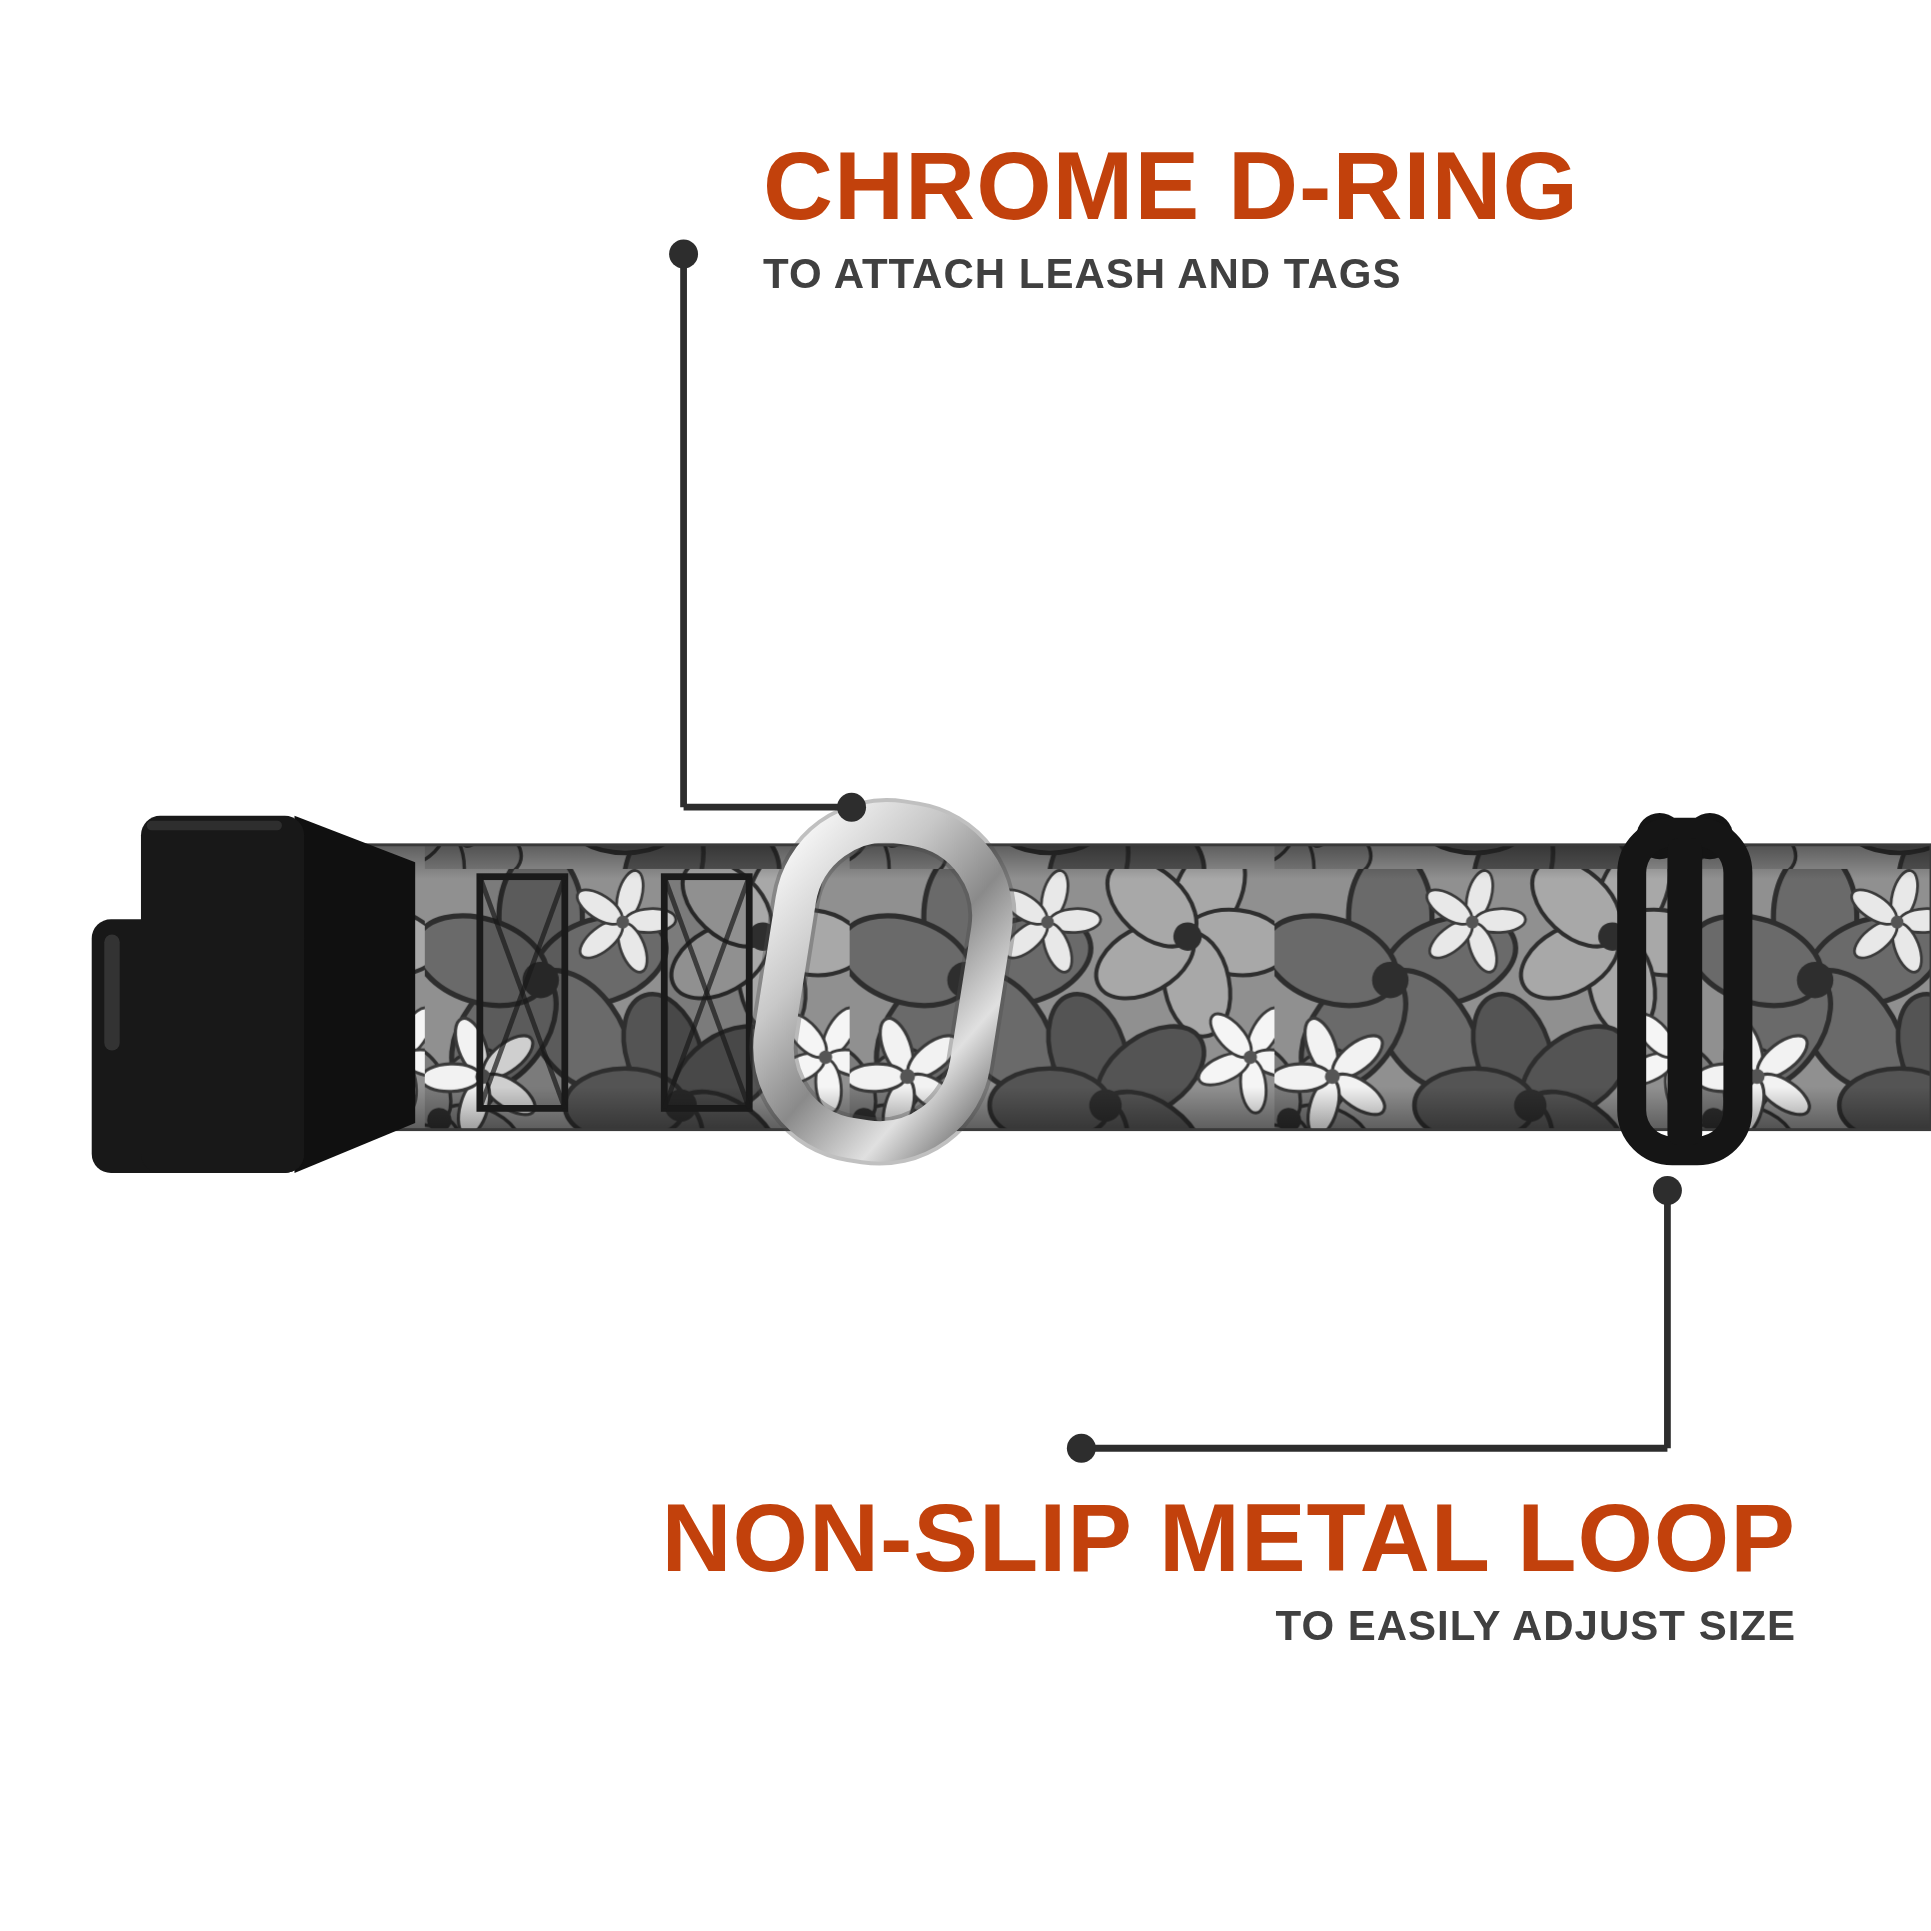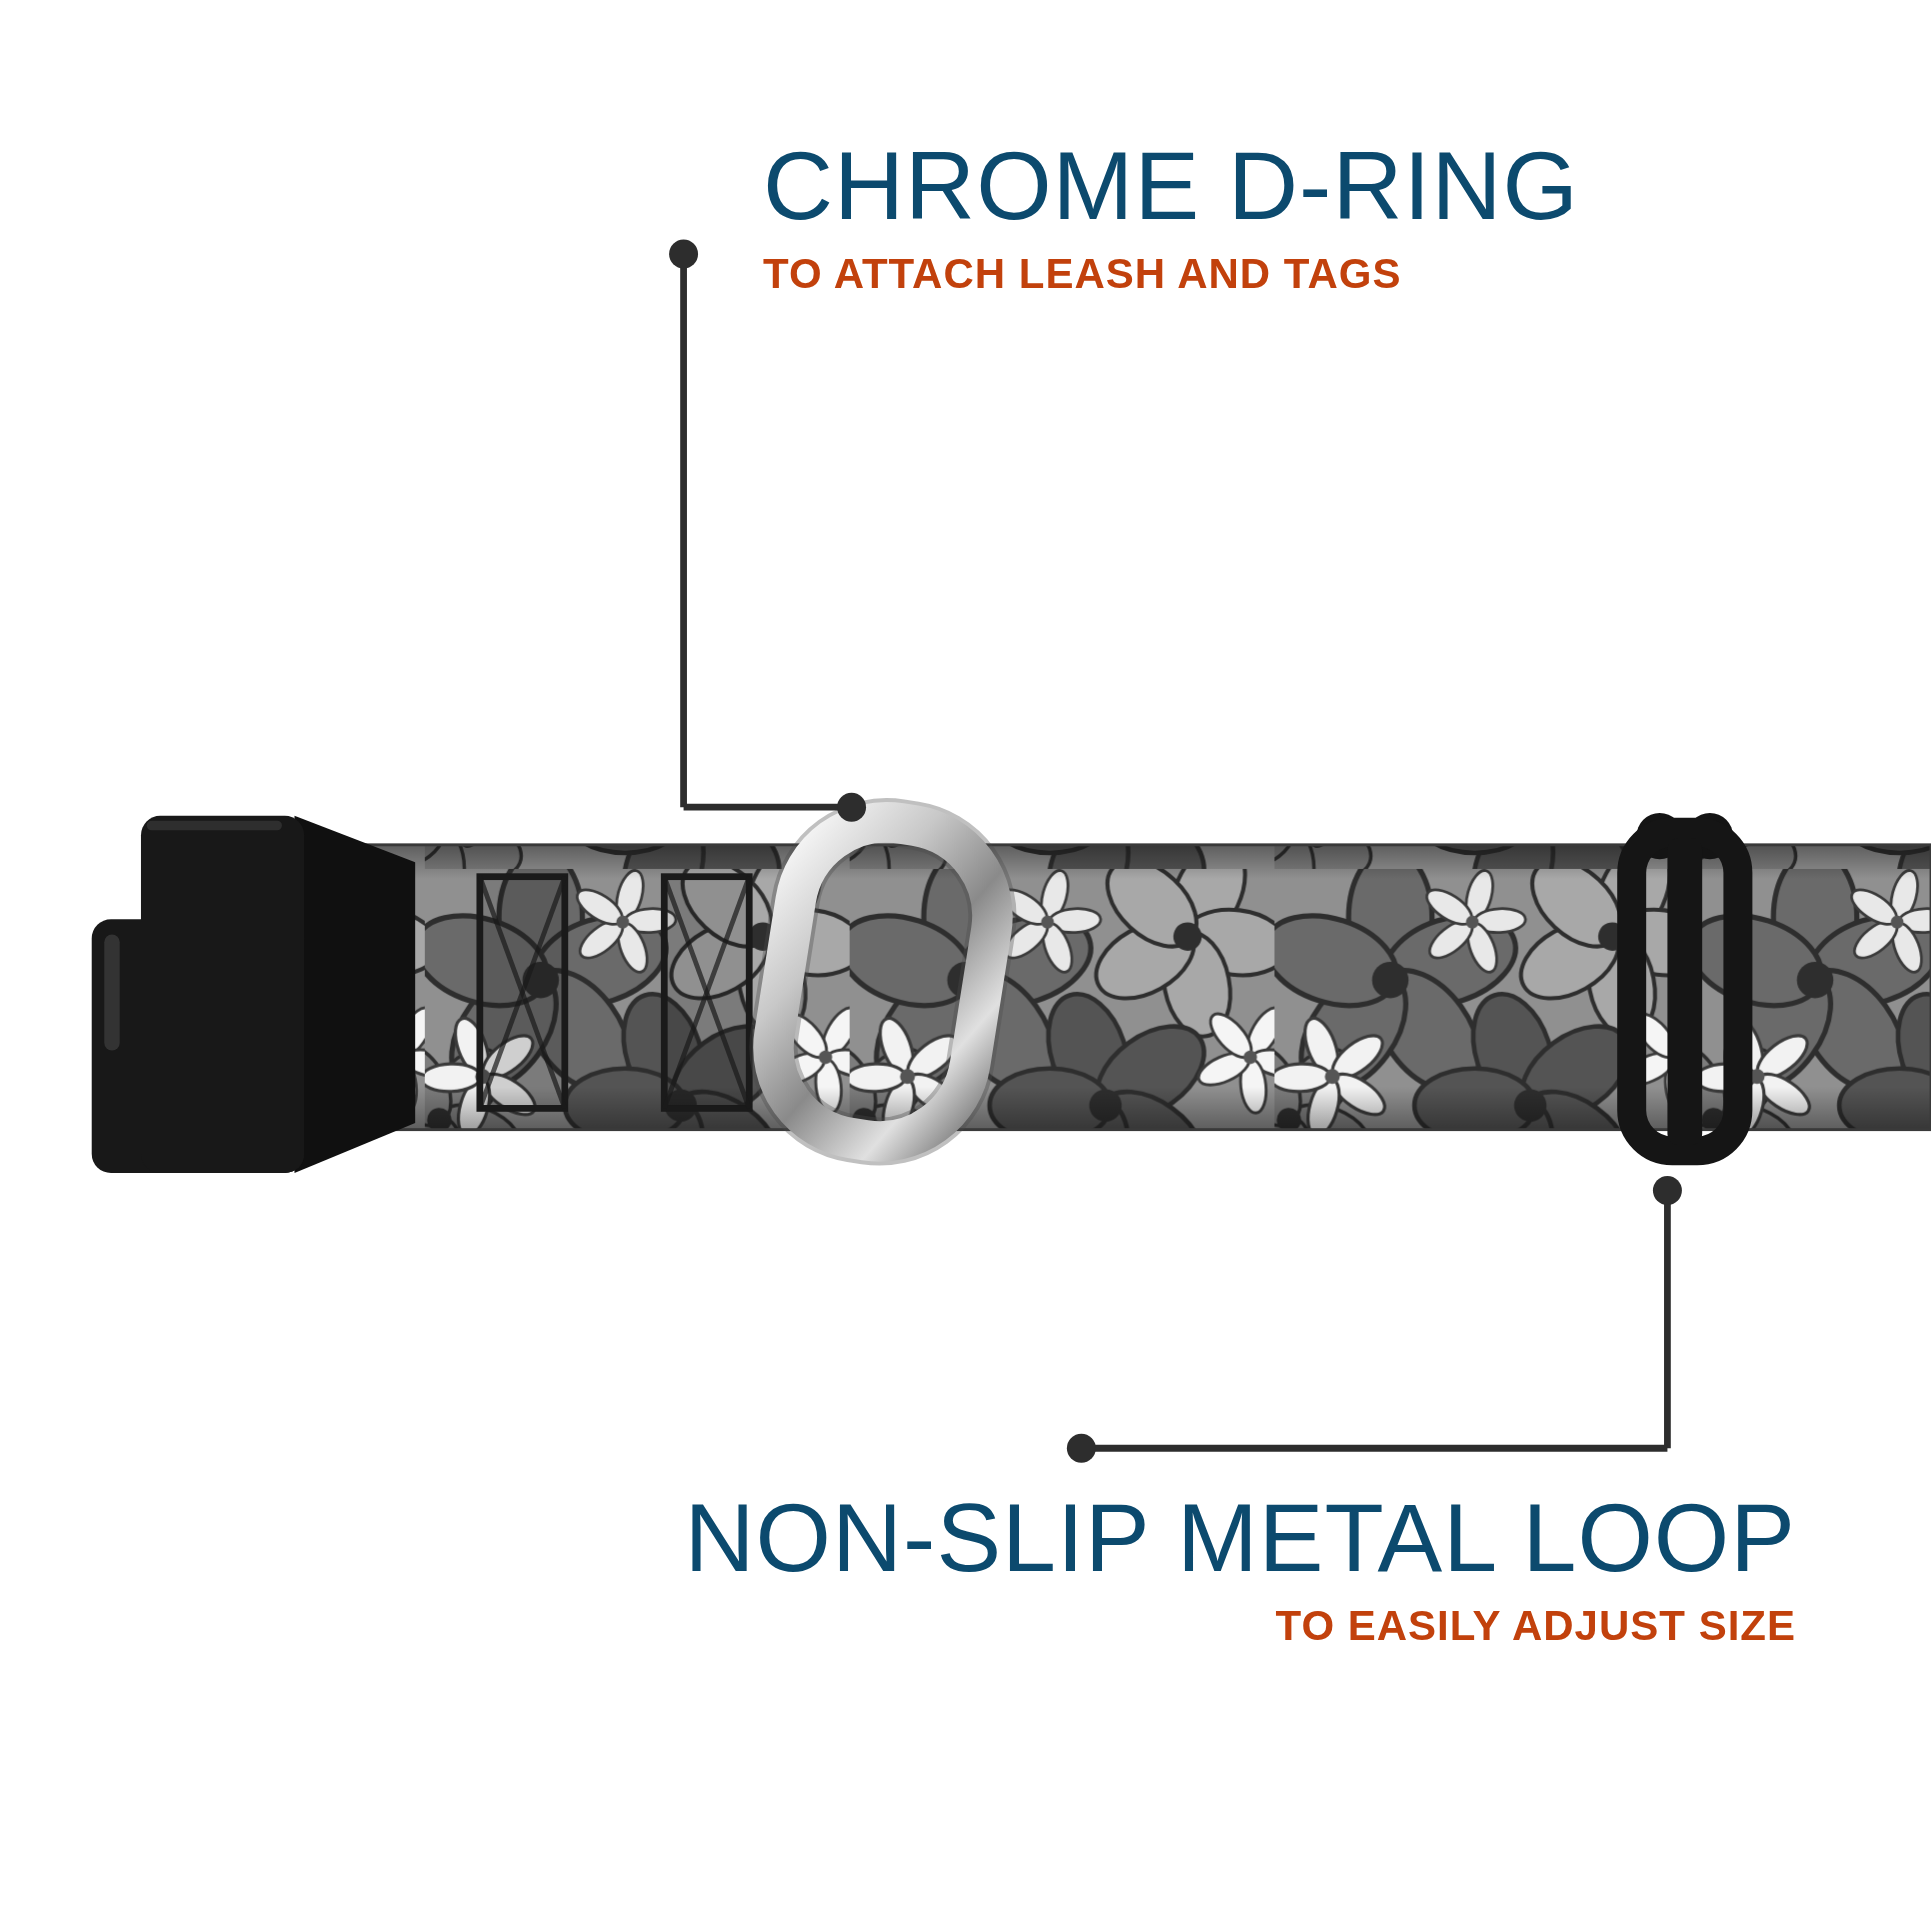--- a/index.html
+++ b/index.html
@@ -9,29 +9,29 @@
     font-family:"Liberation Sans", sans-serif;
     overflow:hidden;
     position:relative;
   }
   .page{position:absolute;inset:0;width:1931px;height:1931px;}
   .art{position:absolute;left:0;top:0;width:1931px;height:1931px;display:block;}
   .ann{position:absolute;}
   .ann-top{left:763px;top:135px;width:1062px;}
   .ann-bottom{left:541px;top:1487px;width:1255px;text-align:right;}
   .ann .title{
-    color:#0c4a6e;
+    color:#c2410c;
     font-size:97px;
-    font-weight:400;
+    font-weight:700;
     letter-spacing:1px;
     line-height:1.05;
     white-space:nowrap;
   }
   .ann .subtitle{
-    color:#c2410c;
+    color:#404040;
     font-size:42px;
     font-weight:700;
     letter-spacing:1px;
     margin-top:13.5px;
     white-space:nowrap;
   }
 </style>
 </head>
 <body>
 

